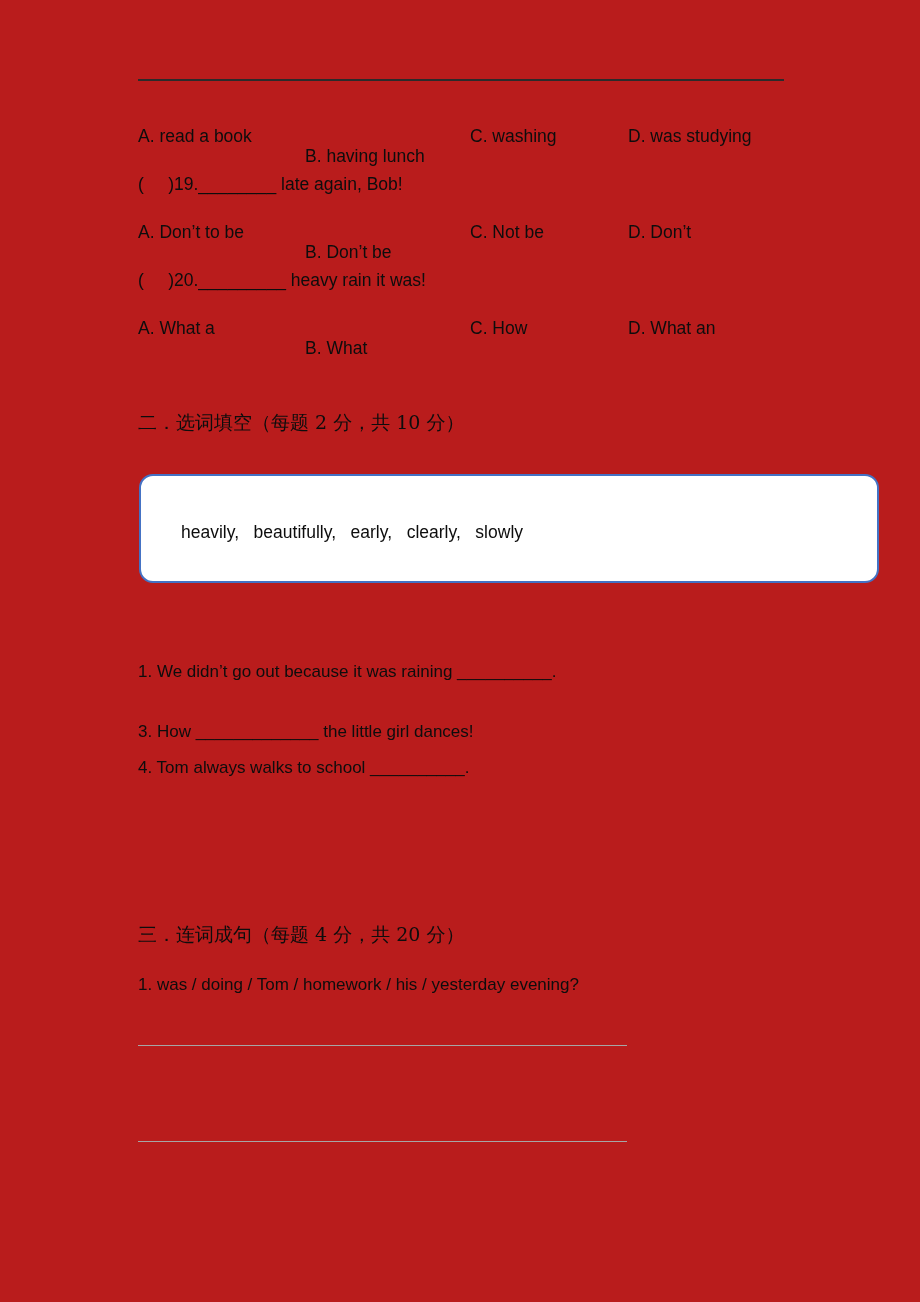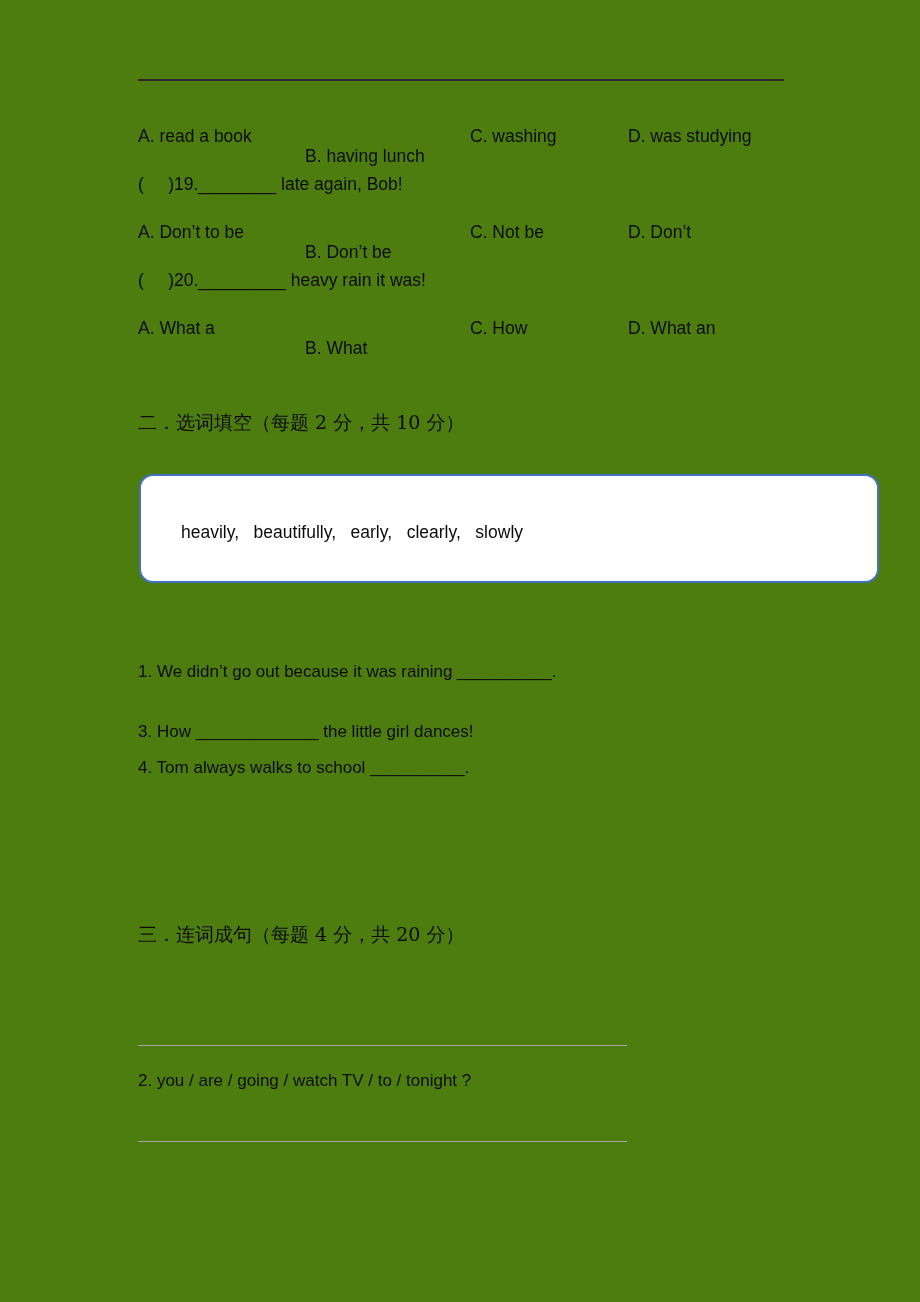--- a/index.html
+++ b/index.html
@@ -13,21 +13,21 @@
     position: relative;
     font-family: "Liberation Sans", sans-serif;
     color: #000000;
     overflow: hidden;
   }
   .page {
     position: absolute;
     left: 0; top: 0;
     width: 920px;
     height: 1302px;
-    background: #4d7c0f;
+    background: #b91c1c;
   }
 
   
   .top-rule {
     position: absolute;
     left: 138px;
     top: 79px;
     width: 646px;
     height: 0;
     border-top: 2px solid #2b2b2b;
@@ -160,18 +160,18 @@
   <div class="wordbank">
     <div class="wordbank-text">heavily,   beautifully,   early,   clearly,   slowly</div>
   </div>
 
   <div class="fib" style="top:612px;margin-top:48px;">1. We didn’t go out because it was raining __________.</div>
   <div class="fib" style="top:708px;margin-top:12px;">3. How _____________ the little girl dances!</div>
   <div class="fib" style="top:756px;">4. Tom always walks to school __________.</div>
 
   <div class="sec-head" style="top:921px;">三．连词成句（每题 4 分，共 20 分）</div>
 
+  <div class="sent" style="top:973px;">1. was / doing / Tom / homework / his / yesterday evening?</div>
   <div class="answer-line" style="top:1045px;"></div>
 
-  <div class="sent" style="top:1069px;">2. you / are / going / watch TV / to / tonight ?</div>
   <div class="answer-line" style="top:1141px;"></div>
 
 </div>
 
 </body></html>

